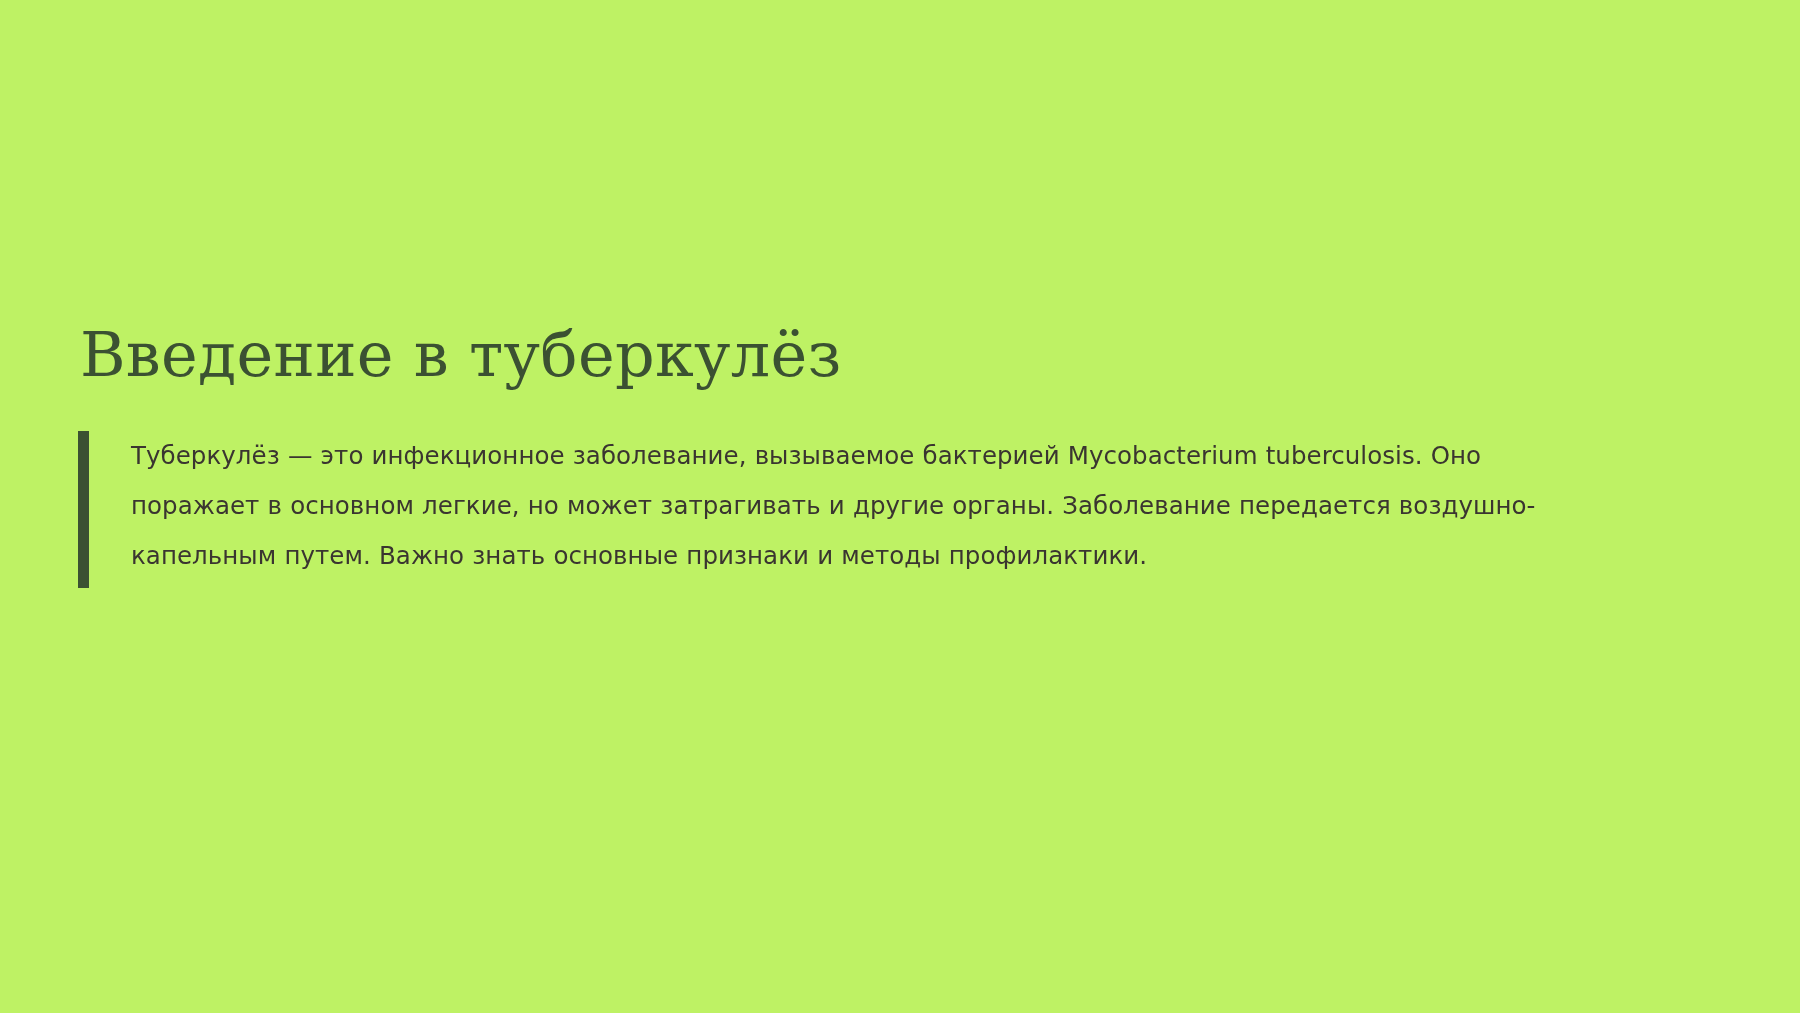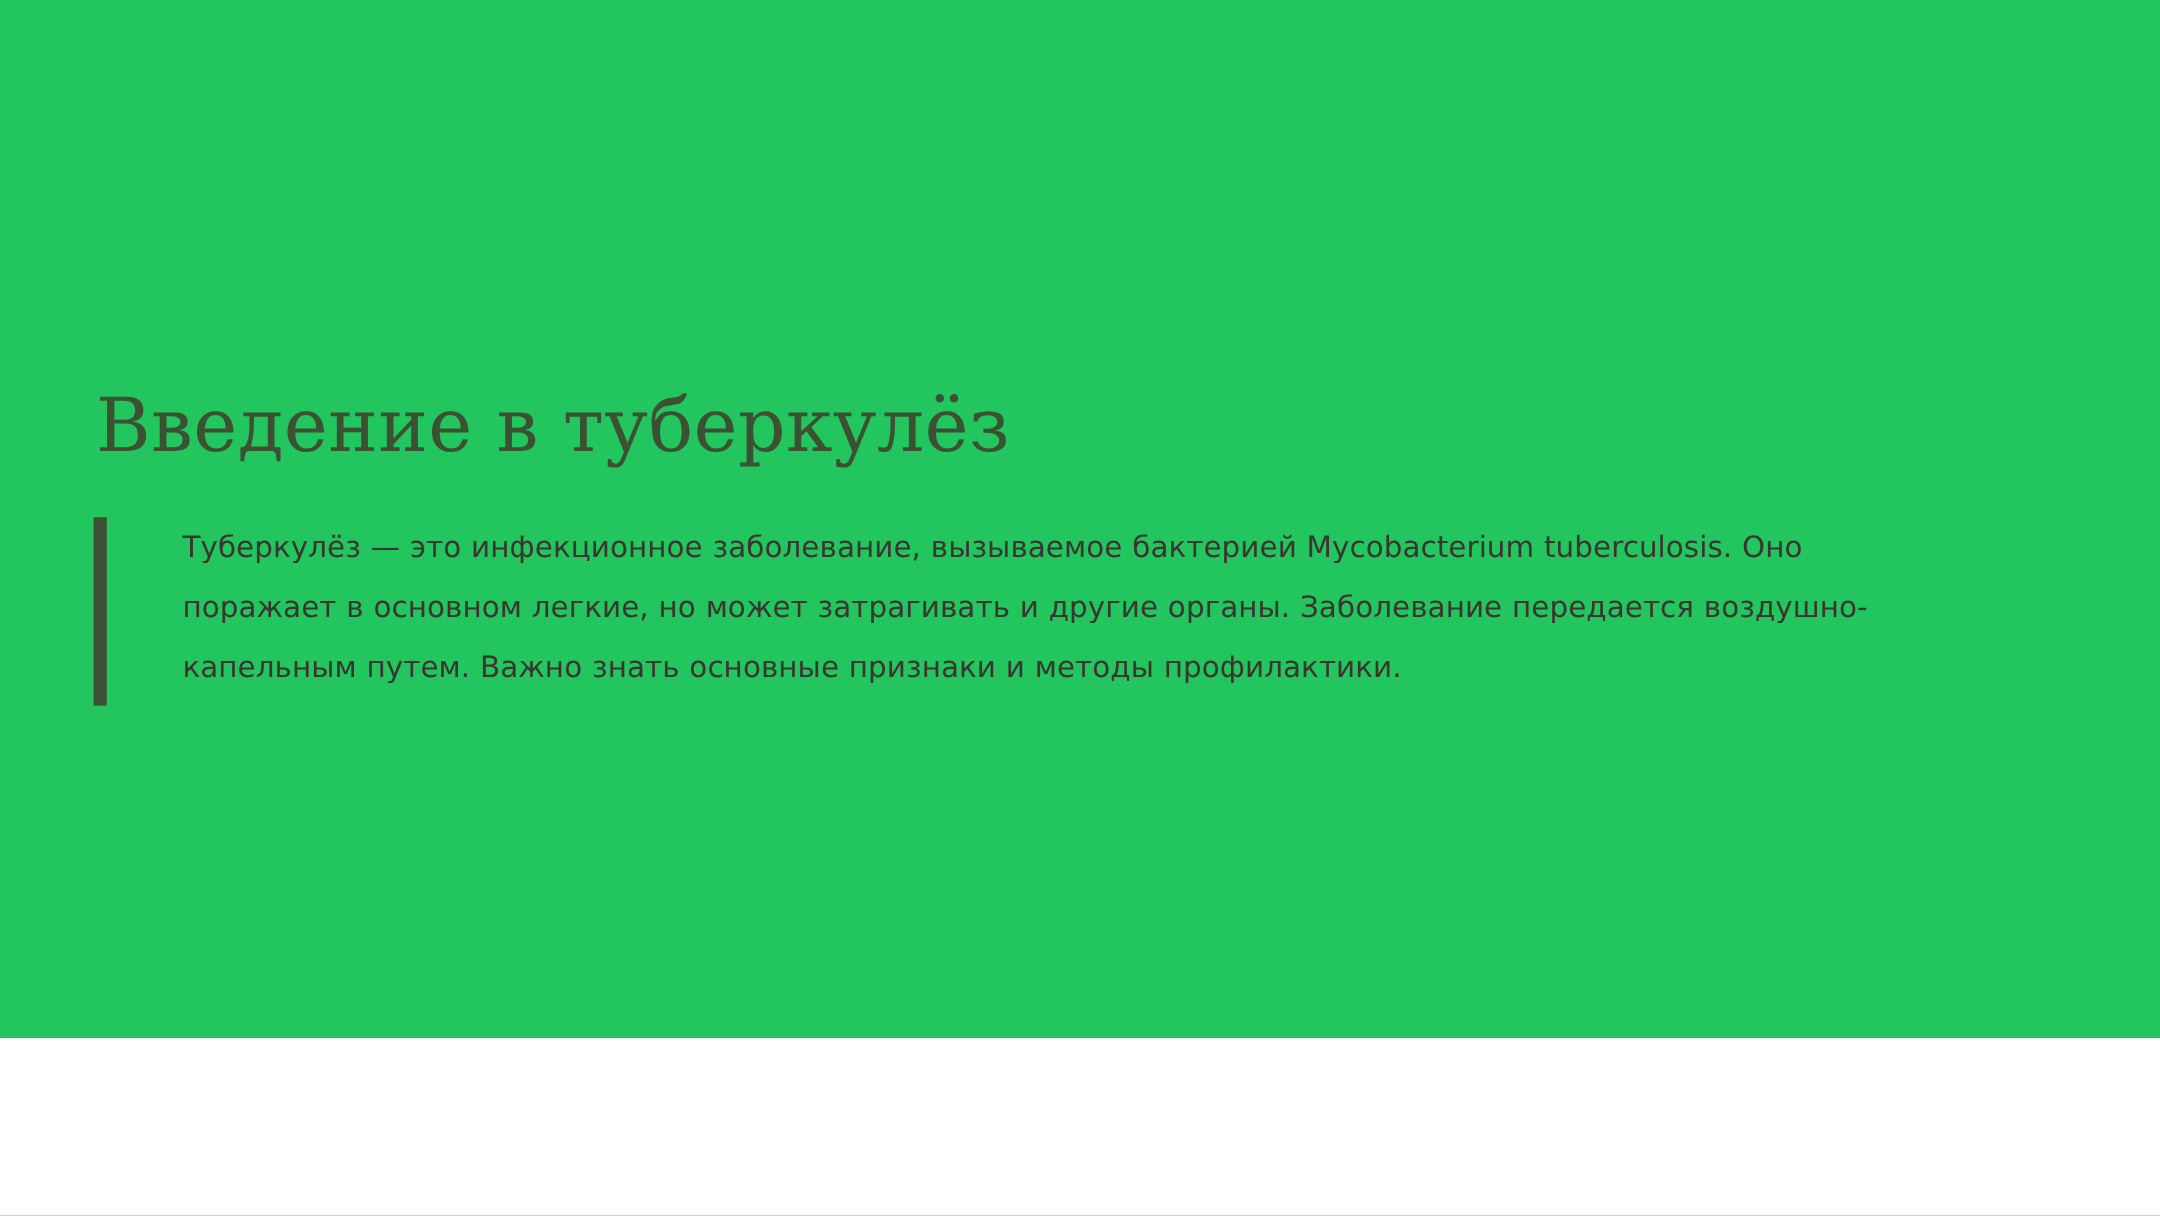--- a/index.html
+++ b/index.html
@@ -11,22 +11,22 @@
     width: 1800px;
     height: 1013px;
     overflow: hidden;
     font-family: "Liberation Sans", sans-serif;
     -webkit-font-smoothing: antialiased;
   }
 
   .slide {
     position: relative;
     width: 1800px;
-    height: 865px;
-    background: #22c55e;
+    height: 1013px;
+    background: #bef264;
     box-sizing: border-box;
   }
 
   .slide-content {
     position: absolute;
     left: 78px;
     top: 318px;
     width: 1560px;
   }
 
@@ -38,21 +38,21 @@
     line-height: 1.18;
     letter-spacing: 0.3px;
     color: #3b5132;
     white-space: nowrap;
     padding-left: 2px;
   }
 
   .callout {
     position: relative;
     margin-top: 40px;
-    padding-left: 74px;
+    padding-left: 53px;
     min-height: 157px;
     box-sizing: border-box;
   }
 
   .callout-bar {
     position: absolute;
     left: 0;
     top: 0;
     width: 11px;
     height: 157px;

